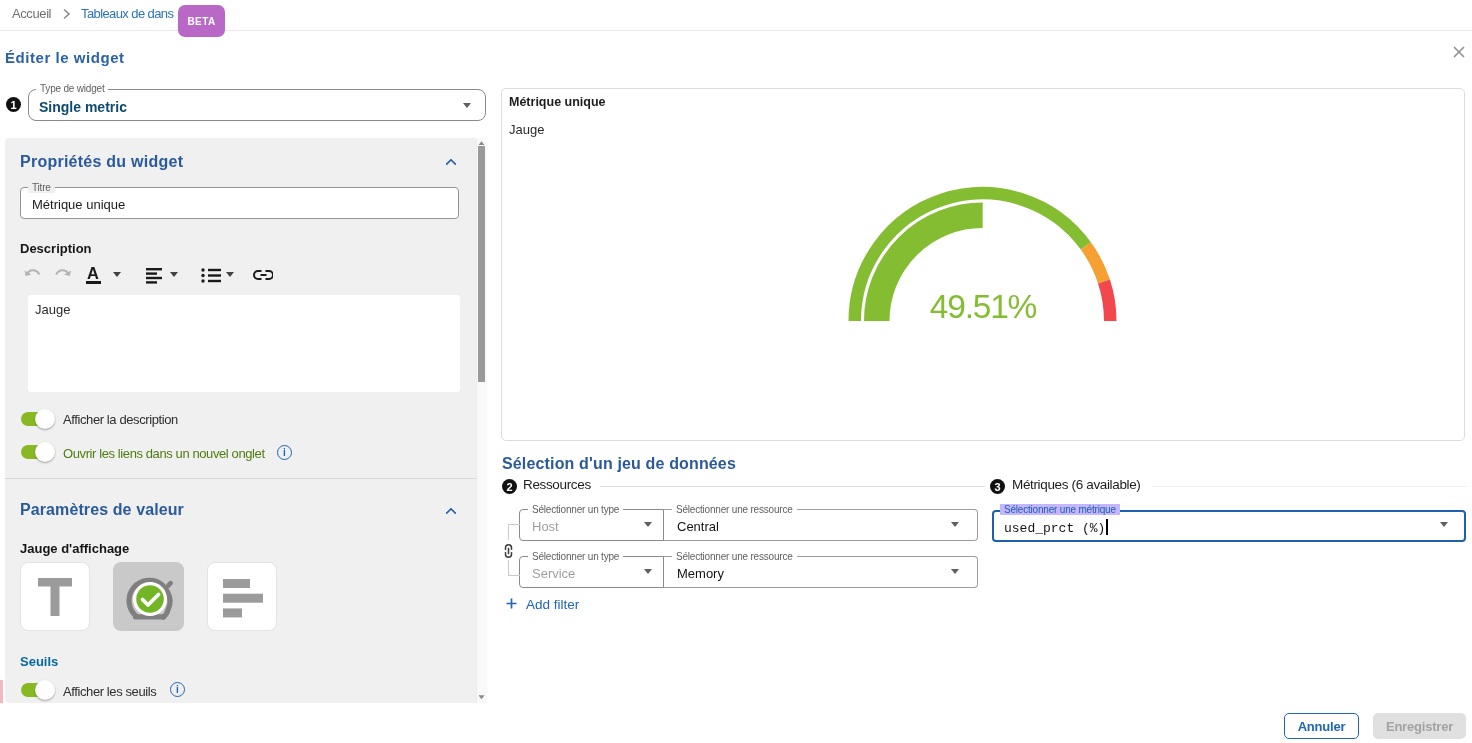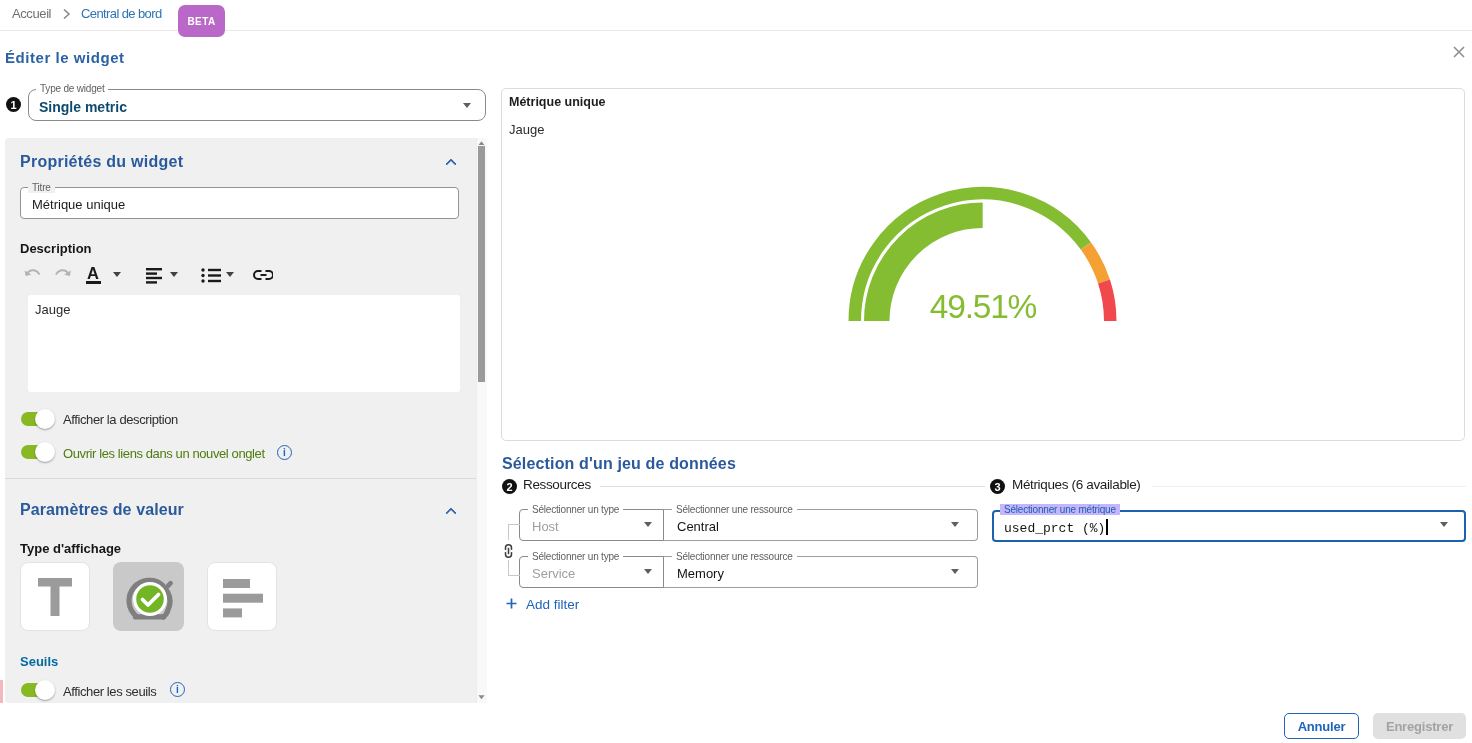--- a/index.html
+++ b/index.html
@@ -23,21 +23,21 @@
     display:flex; align-items:center; justify-content:center; font-style:normal; }
 </style>
 </head>
 <body>
 
   <div class="abs" style="left:0;top:0;width:1472px;height:31px;border-bottom:1px solid #e9e9e9;"></div>
   <div class="abs" style="left:12px;top:6px;font-size:13px;letter-spacing:-0.4px;color:#707070;">Accueil</div>
   <svg class="abs" style="left:60px;top:7px;" width="12" height="14" viewBox="0 0 12 14">
     <path d="M4 2.5 L9 7 L4 11.5" fill="none" stroke="#8a8a8a" stroke-width="1.6"></path>
   </svg>
-  <div class="abs" style="left:81px;top:6px;font-size:13px;letter-spacing:-0.6px;color:#2e73b8;">Central de bord</div>
+  <div class="abs" style="left:81px;top:6px;font-size:13px;letter-spacing:-0.6px;color:#2e73b8;">Tableaux de dans</div>
   <div class="abs" style="left:178px;top:5px;width:47px;height:32px;border-radius:7px;background:#ba68c8;
     color:#fff;font-size:10px;font-weight:bold;display:flex;align-items:center;justify-content:center;letter-spacing:0.4px;">BETA</div>
 
   <div class="abs" style="left:5px;top:49px;font-size:15px;font-weight:bold;letter-spacing:0.55px;color:#2b62a5;">Éditer le widget</div>
   <svg class="abs" style="left:1452px;top:45px;" width="14" height="14" viewBox="0 0 14 14">
     <path d="M2 2 L12 12 M12 2 L2 12" stroke="#8f8f8f" stroke-width="1.6"></path>
   </svg>
 
   <div class="numcirc" style="left:6px;top:97px;">1</div>
   <div class="abs" style="left:28px;top:89px;width:458px;height:32px;border:1px solid #8a8a8a;border-radius:8px;background:#fff;"></div>
@@ -100,21 +100,21 @@
     <div class="knob"></div>
   </div>
   <div class="abs" style="left:63px;top:446px;font-size:13px;letter-spacing:-0.4px;color:#4d7c0f;">Ouvrir les liens dans un nouvel onglet</div>
   <div class="info" style="left:277px;top:445px;">i</div>
 
   <div class="abs" style="left:5px;top:478px;width:482px;height:1px;background:#d9d9d9;"></div>
 
   <div class="abs" style="left:20px;top:500.5px;font-size:16px;font-weight:bold;letter-spacing:0.1px;color:#2a5a9c;">Paramètres de valeur</div>
   <div class="chevron-up" style="left:447px;top:508.5px;"></div>
 
-  <div class="abs" style="left:20px;top:541px;font-size:13px;font-weight:bold;color:#161616;">Type d'affichage</div>
+  <div class="abs" style="left:20px;top:541px;font-size:13px;font-weight:bold;color:#161616;">Jauge d'affichage</div>
 
   <div class="abs" style="left:20px;top:562px;width:70px;height:69px;background:#fff;border:1px solid #e3e3e3;border-radius:8px;"></div>
   <svg class="abs" style="left:37px;top:578px;" width="36" height="38" viewBox="0 0 36 38">
     <rect x="1" y="0" width="34" height="8.5" fill="#9b9b9b"></rect>
     <rect x="13.5" y="0" width="9" height="38" fill="#9b9b9b"></rect>
   </svg>
   <div class="abs" style="left:113px;top:562px;width:71px;height:69px;background:#c9c9c9;border-radius:8px;"></div>
   <svg class="abs" style="left:126px;top:576px;" width="48" height="44" viewBox="0 0 48 44">
     <g fill="none" stroke="#7f7f7f" stroke-width="5.2" stroke-linecap="round">
       <path d="M36.6 9.2 A 20 20 0 1 0 10.2 40.2"></path>

